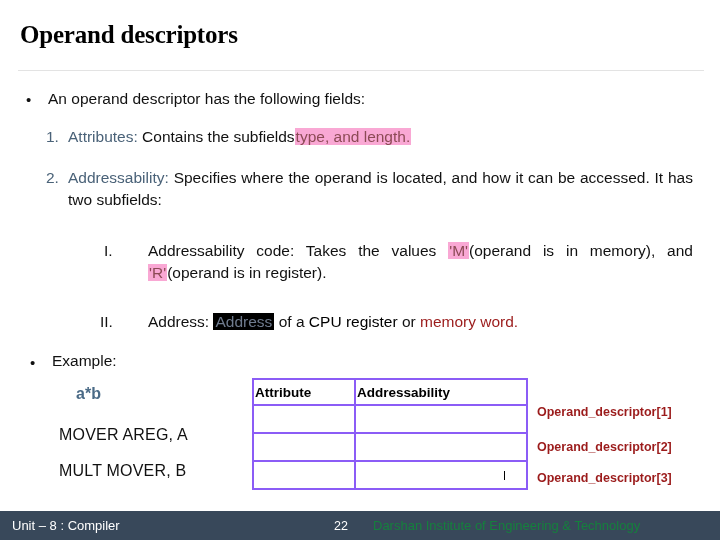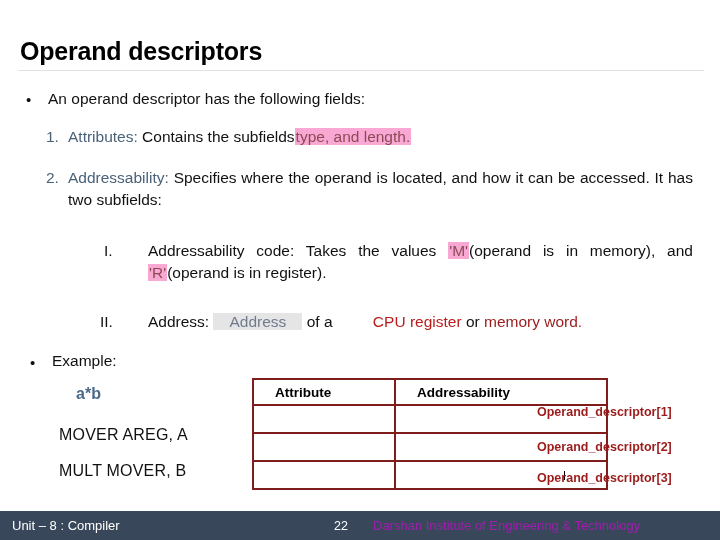--- a/index.html
+++ b/index.html
@@ -13,26 +13,27 @@
     font-family: "Liberation Sans", sans-serif;
     color: #000000;
     overflow: hidden;
     position: relative;
   }
 
   
   #slide-title {
     position: absolute;
     left: 20px;
-    top: 38px;
+    top: 21px;
     font-size: 25px;
     font-weight: bold;
     letter-spacing: -0.2px;
     color: #000000;
     line-height: 1.1;
+    font-family: Liberation Serif, serif;
   }
   #title-rule {
     position: absolute;
     left: 18px;
     top: 70px;
     width: 686px;
     height: 1px;
     background: #e3e3e3;
   }
 
@@ -54,25 +55,25 @@
     color: #4a6278;
     font-size: 15.5px;
   }
   .kw { color: #4a6278; }
   .hl {
     background: #f9a8d4;
     color: #8c4a55;
     padding: 0 1px;
   }
   .hl-gray {
-    background: #e5e5e5;
+    background: #000000;
     color: #6f7b8e;
-    padding: 0 16px;
-  }
-  .red { color: #b91c1c; margin-left: 36px; }
+    padding: 0 2px;
+  }
+  .red { color: #000000; }
   .darkred { color: #9b1b1b; }
   .just { text-align: justify; text-align-last: left; }
 
   
   #ex-ab {
     position: absolute;
     left: 76px;
     top: 385px;
     font-size: 16px;
     font-weight: bold;
@@ -89,23 +90,23 @@
   
   #desc-table {
     position: absolute;
     left: 252px;
     top: 378px;
     width: 270px;
     border-collapse: collapse;
     table-layout: fixed;
   }
   #desc-table td, #desc-table th {
-    border: 2px solid #7f1d1d;
+    border: 2px solid #8b5cf6;
     height: 26px;
-    padding: 0 21px;
+    padding: 0 1px;
     font-size: 13.5px;
     vertical-align: middle;
   }
   #desc-table th {
     font-weight: bold;
     text-align: left;
     font-size: 13.5px;
     height: 24px;
   }
   .col-a { width: 98px; }
@@ -150,21 +151,21 @@
     left: 334px;
     top: 519px;
     font-size: 12.5px;
     color: #ffffff;
   }
   #footer-right {
     position: absolute;
     left: 373px;
     top: 518px;
     font-size: 13px;
-    color: #a21caf;
+    color: #15803d;
     white-space: nowrap;
     text-align: center;
   }
 </style>
 </head>
 <body>
 
 <div id="slide-title">Operand descriptors</div>
 <div id="title-rule"></div>
 

